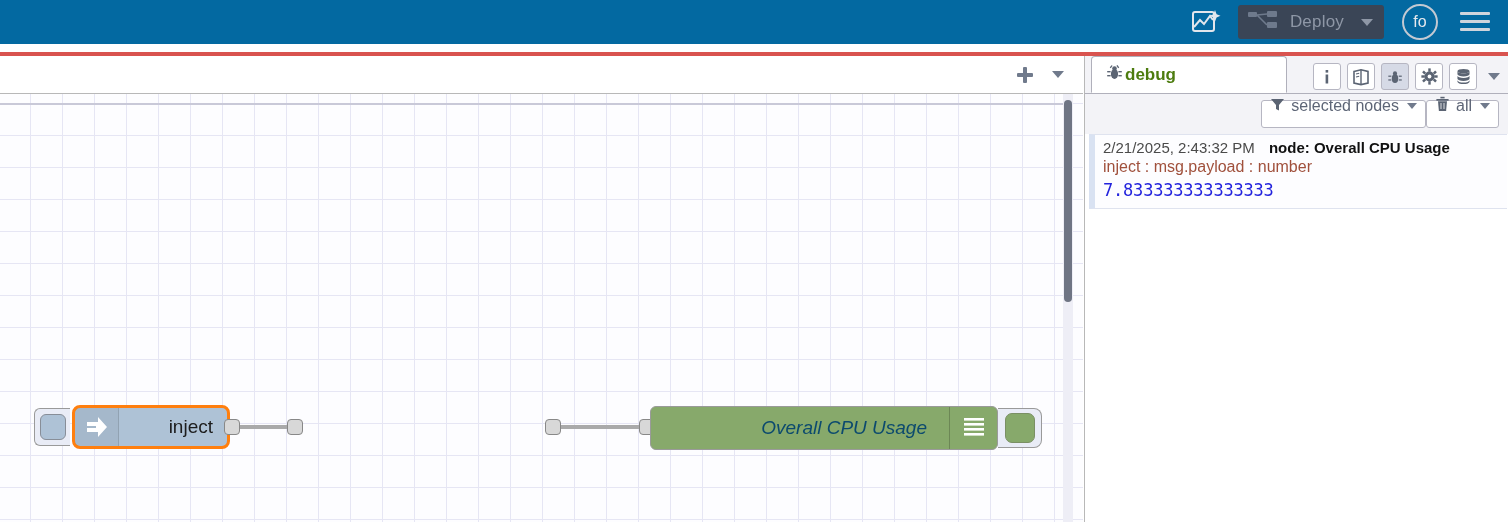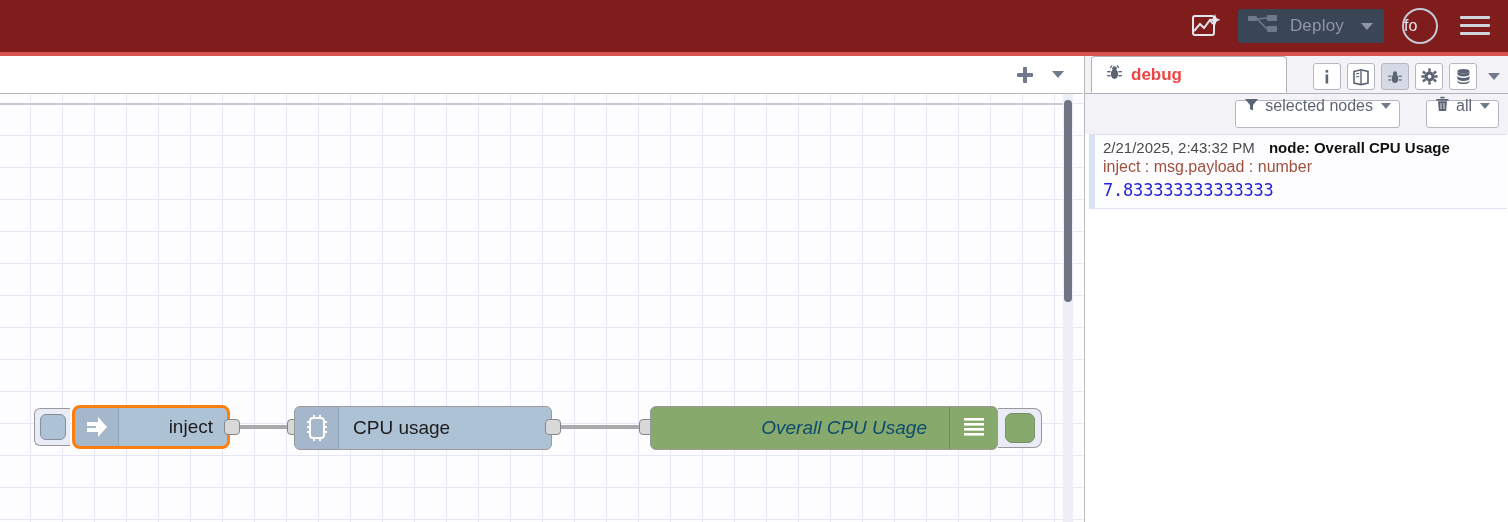--- a/index.html
+++ b/index.html
@@ -10,22 +10,22 @@
     overflow: hidden;
     font-family: "Liberation Sans", sans-serif;
     background: #fff;
   }
 
   #app { position: relative; width: 1508px; height: 522px; }
 
   
   #header {
     position: absolute; top: 0; left: 0;
-    width: 1508px; height: 52px;
-    background: #7f1d1d;
+    width: 1508px; height: 44px;
+    background: #0369a1;
     display: flex; align-items: center; justify-content: flex-end;
   }
   #header-accent {
     position: absolute; top: 52px; left: 0;
     width: 1508px; height: 4px;
     background: #d9534f;
   }
   .hdr-btn {
     display: flex; align-items: center; justify-content: center;
     cursor: pointer;
@@ -46,21 +46,21 @@
   }
   .caret-dn {
     width: 0; height: 0;
     border-left: 6px solid transparent;
     border-right: 6px solid transparent;
     border-top: 7px solid #8e97a6;
   }
   #user-avatar {
     width: 36px; height: 36px; border-radius: 50%;
     border: 2px solid #c3c9d2;
-    display: flex; align-items: center; justify-content: flex-start;
+    display: flex; align-items: center; justify-content: center;
     color: #e6e9ee; font-size: 16px; margin-right: 20px;
     cursor: pointer;
   }
   #main-menu { width: 34px; height: 30px; margin-right: 16px; cursor: pointer; }
   #main-menu span {
     display: block; height: 3px; background: #cfd4dc;
     border-radius: 1px; margin: 5px 2px;
   }
 
   
@@ -242,21 +242,21 @@
   }
   #tab-debug {
     margin-left: 6px; height: 37px; width: 196px;
     background: #fff;
     border: 1px solid #b0b0bb; border-bottom: 1px solid #fff;
     border-radius: 4px 4px 0 0;
     display: flex; align-items: center; padding-left: 14px;
     cursor: pointer;
   }
   #tab-debug-label {
-    font-size: 17px; font-weight: bold; color: #ef4444; margin-left: 8px;
+    font-size: 17px; font-weight: bold; color: #4d7c0f; margin-left: 2px;
   }
   #sidebar-tools {
     margin-left: auto; display: flex; align-items: center;
     padding-bottom: 3px; padding-right: 4px;
   }
   .tool-btn {
     width: 28px; height: 27px; margin-right: 6px;
     border: 1px solid #b6b6c2; border-radius: 3px;
     background: #fff;
     display: flex; align-items: center; justify-content: center;
@@ -271,21 +271,21 @@
   #sidebar-filters {
     position: absolute; top: 38px; left: 0;
     width: 424px; height: 40px;
     background: #f3f3f7;
     display: flex; align-items: center; justify-content: flex-end;
     padding-right: 10px;
   }
   .filter-btn {
     height: 28px; border: 1px solid #b6b6c2; border-radius: 3px;
     background: #fff; display: flex; align-items: center;
-    padding: 0 6px 16px 8px; margin-left: 26px; cursor: pointer;
+    padding: 0 6px 16px 8px; margin-left: 0; cursor: pointer;
   }
   .filter-label { font-size: 16px; color: #5d6576; margin: 0 8px 0 6px; }
   .caret-sm {
     width: 0; height: 0;
     border-left: 5px solid transparent;
     border-right: 5px solid transparent;
     border-top: 6px solid #707a8c;
     margin-right: 2px;
   }
 
@@ -380,40 +380,20 @@
         <div class="node-icon-box">
           <svg width="26" height="26" viewBox="0 0 26 26">
             <path d="M3 8 H14 V3 L23 13 L14 23 V18 H3 V14 H12 V12 H3 Z" fill="#fff"></path>
           </svg>
         </div>
         <div class="node-label">inject</div>
       </div>
       <div class="port" id="port-inject-out"></div>
 
       <div class="port" id="port-cpu-in"></div>
-      <div class="node" id="node-cpu">
-        <div class="node-icon-box">
-          <svg width="28" height="30" viewBox="0 0 28 30">
-            <rect x="7" y="5" width="14" height="20" rx="3" fill="none" stroke="#fff" stroke-width="2"></rect>
-            <g fill="#fff">
-              <rect x="4" y="8" width="3" height="2"></rect>
-              <rect x="4" y="13" width="3" height="2"></rect>
-              <rect x="4" y="18" width="3" height="2"></rect>
-              <rect x="21" y="8" width="3" height="2"></rect>
-              <rect x="21" y="13" width="3" height="2"></rect>
-              <rect x="21" y="18" width="3" height="2"></rect>
-              <rect x="10" y="2" width="2" height="3"></rect>
-              <rect x="16" y="2" width="2" height="3"></rect>
-              <rect x="10" y="25" width="2" height="3"></rect>
-              <rect x="16" y="25" width="2" height="3"></rect>
-            </g>
-          </svg>
-        </div>
-        <div class="node-label">CPU usage</div>
-      </div>
       <div class="port" id="port-cpu-out"></div>
 
       <div class="port" id="port-debug-in"></div>
       <div class="node" id="node-debug">
         <div class="node-label">Overall CPU Usage</div>
         <div id="debug-icon-box">
           <svg width="26" height="26" viewBox="0 0 26 26">
             <g fill="#fff">
               <rect x="3" y="3" width="20" height="2.6"></rect>
               <rect x="3" y="8" width="20" height="2.6"></rect>

